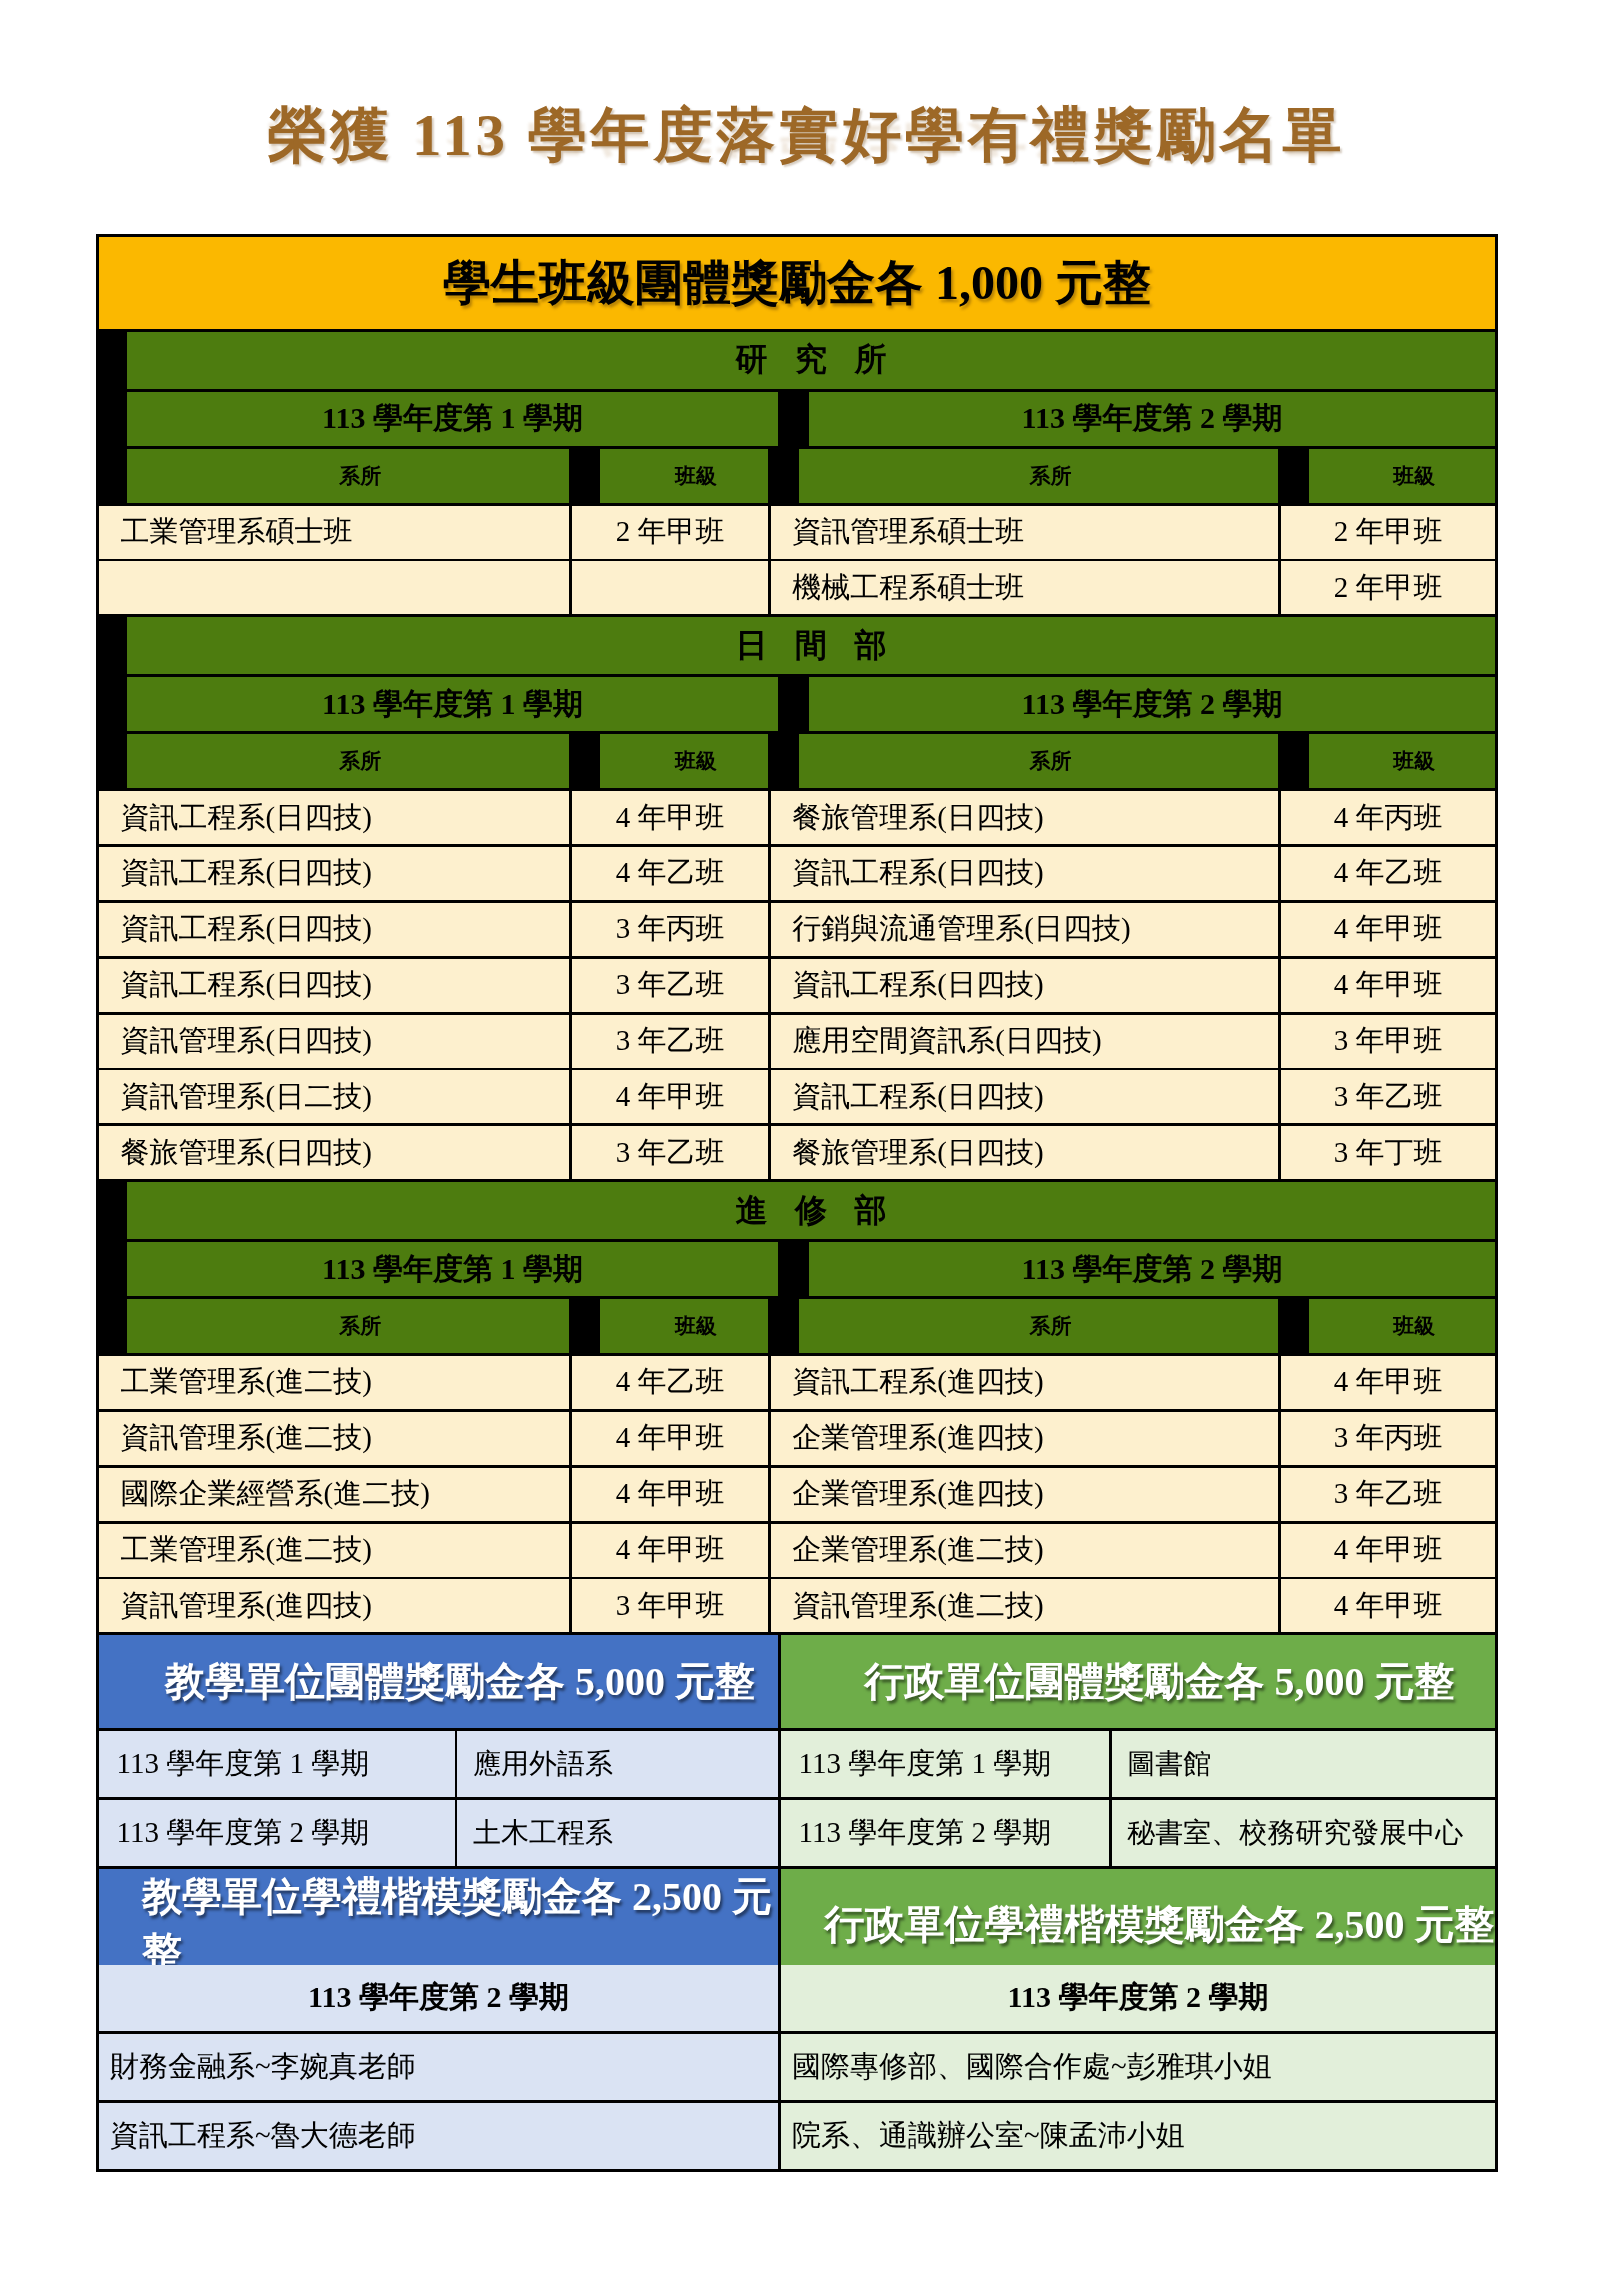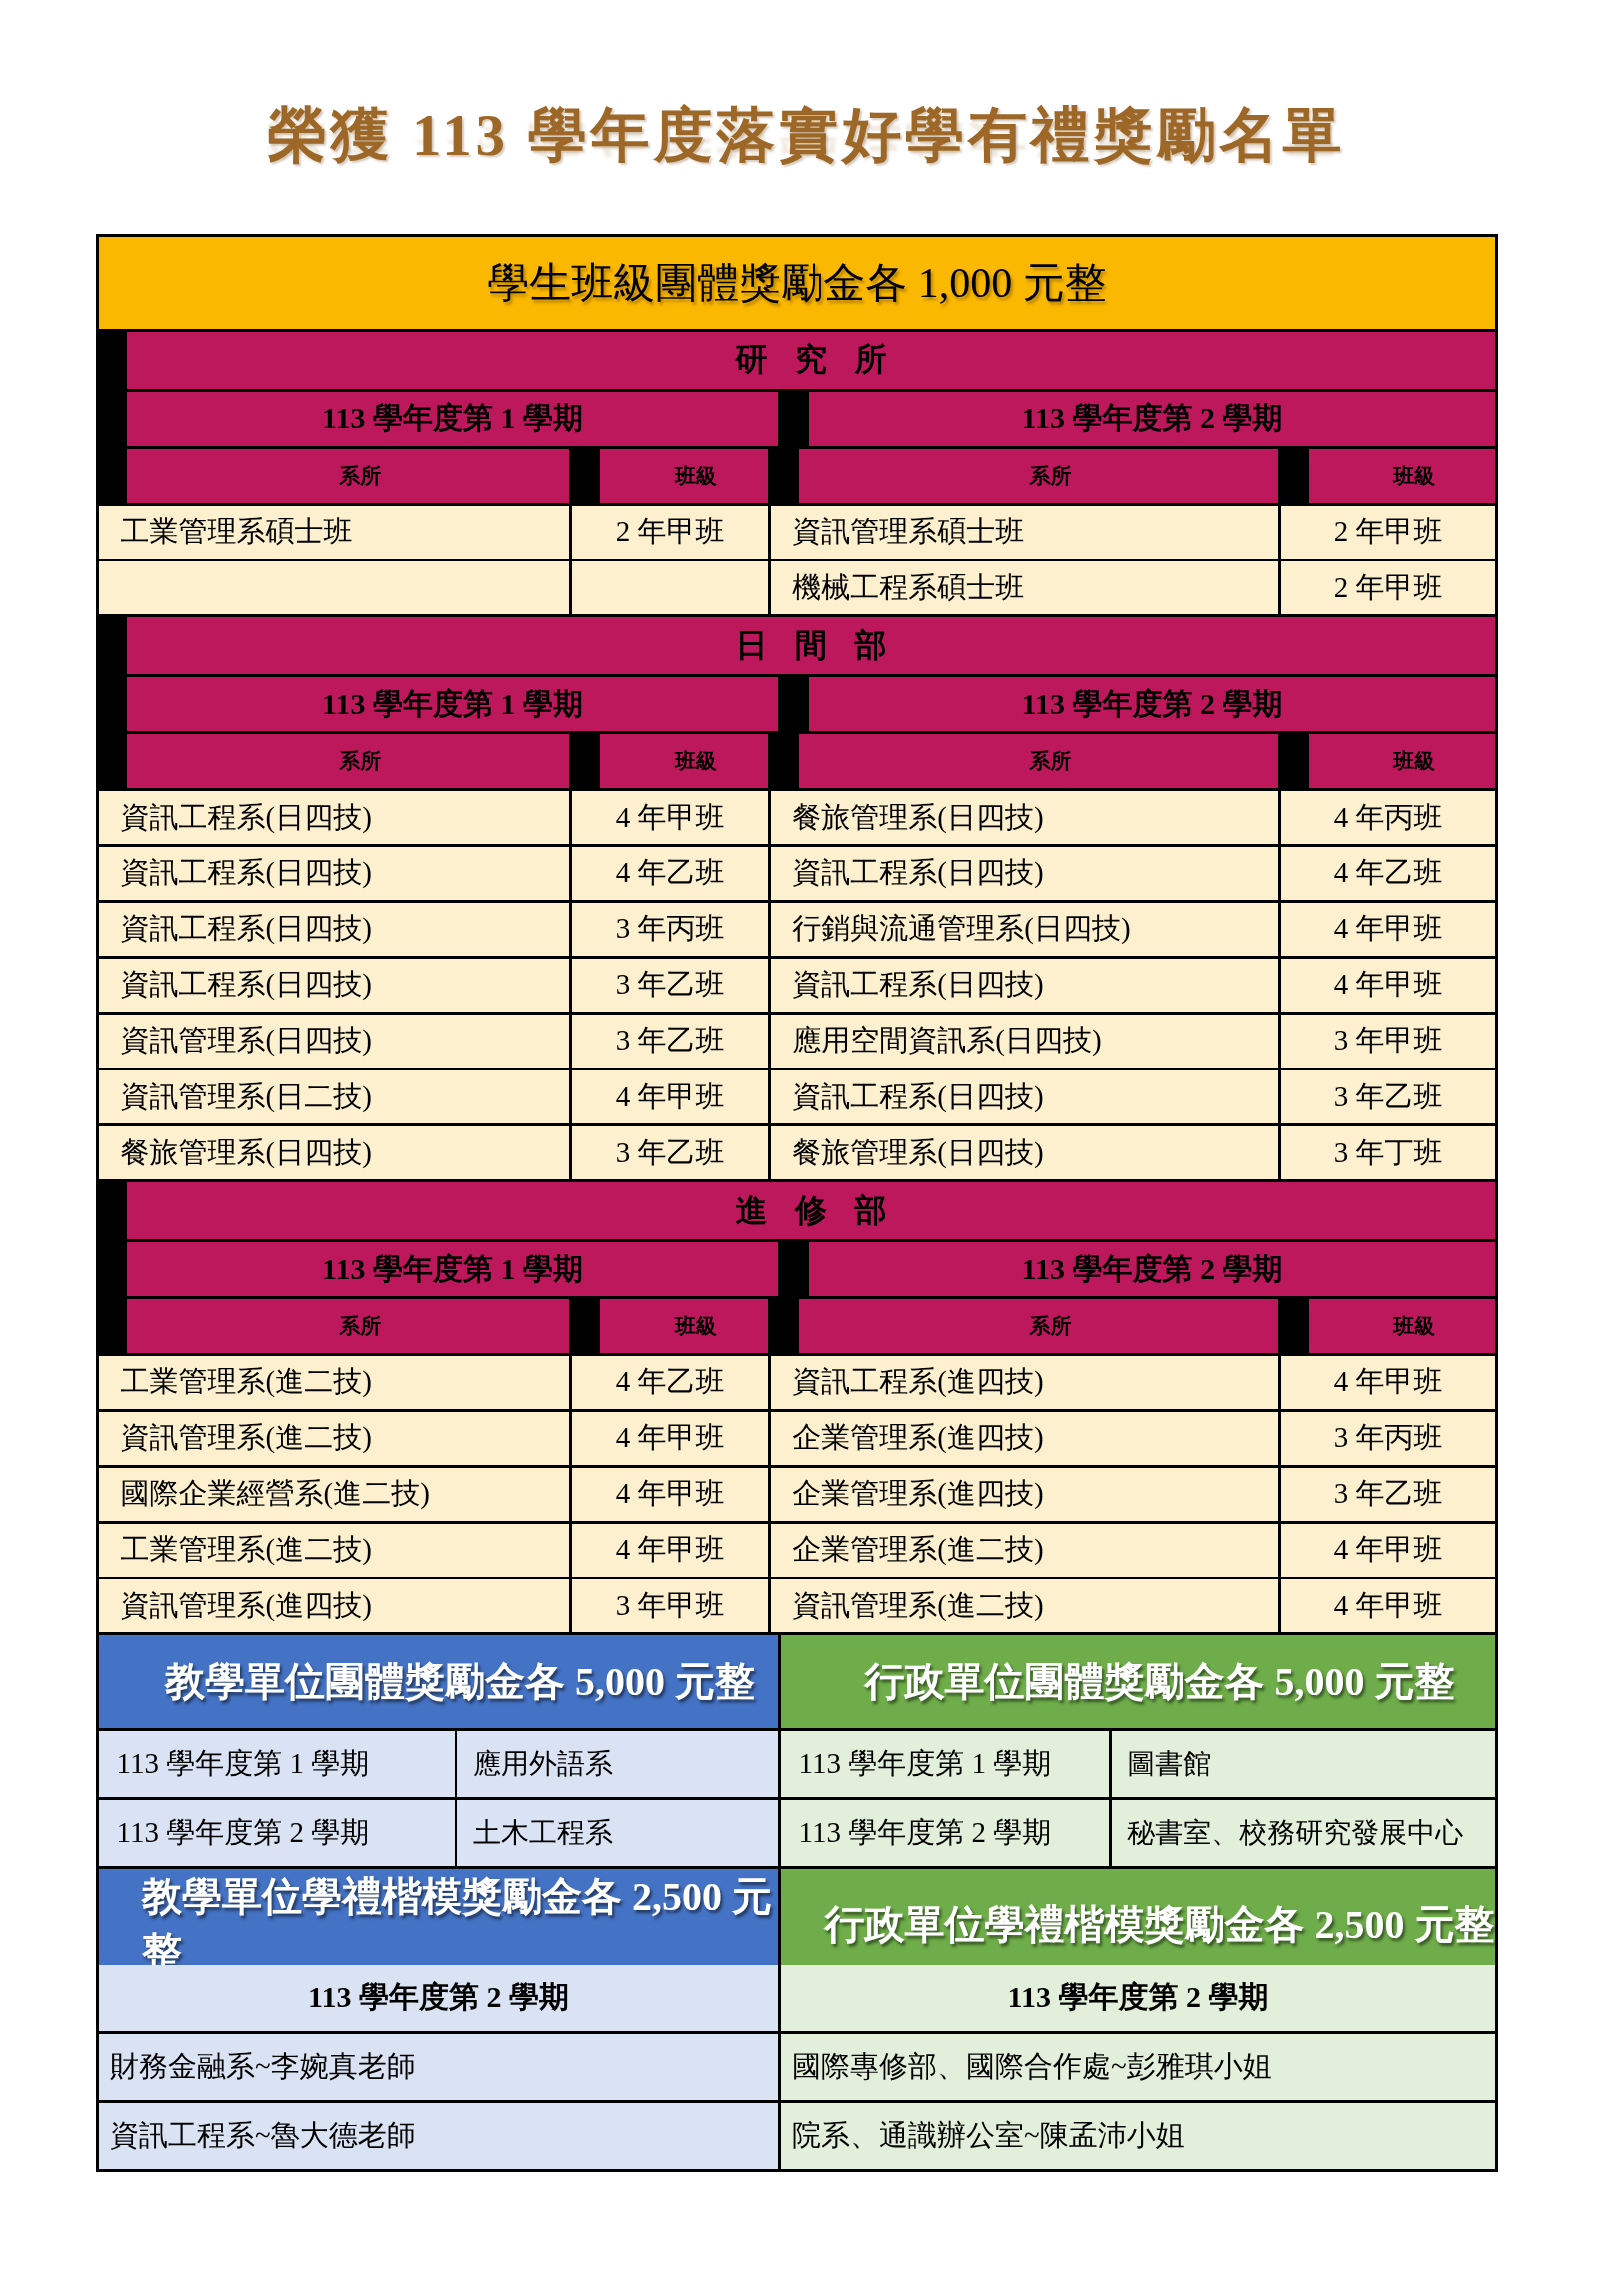--- a/index.html
+++ b/index.html
@@ -35,41 +35,41 @@
   .g4     { grid-template-columns:493fr 205fr 532fr 224fr; }
   .gsplit { grid-template-columns:700fr 736fr; }
   .inn    { display:grid; gap:2.9px; background:#000; height:100%; }
   .inn-l  { grid-template-columns:366fr 330fr; }
   .inn-r  { grid-template-columns:338fr 395fr; }
 
   .cell { display:flex; align-items:center; justify-content:center; color:#000; }
 
   
   .gold   { background:#fbb800; }
-  .pale   { background:#be185d;margin-left:28px; }
+  .pale   { background:#4d7c0f;margin-left:28px; }
   .cream  { background:#fdf0ce; }
   .blue   { background:#4472c4; }
   .lblue  { background:#dae3f3; }
   .green  { background:#6ead49; }
   .lgreen { background:#e2efda; }
 
   
   .r-banner  { height:92px; }
   .r-group   { height:57px; }
   .r-sem     { height:54px; }
   .r-cols    { height:54px; }
   .r-data    { height:53px; }
   .r-banner2 { height:93px; }
   .r-brow    { height:66px; }
   .r-mhead   { height:66px; }
   .r-mrow    { height:66px; }
 
   
   .banner-gold {
-    font-size:42px; font-weight:400; color:#000;
+    font-size:48px; font-weight:700; color:#000;
     text-shadow:2px 2.9px 2.9px rgba(101,67,8,0.45);
   }
   .banner-wh {
     font-size:40px; font-weight:700; color:#ffffff;
     text-shadow:2px 2.9px 2.9px rgba(0,0,0,0.5);
     padding-left:43px;
   }
   .gname { font-size:32px; font-weight:700; letter-spacing:9.8px; padding-left:9.8px; }
   .semh  { font-size:30px; font-weight:700; }
   .colh  { font-size:21px; font-weight:700;padding-left:24px; }

